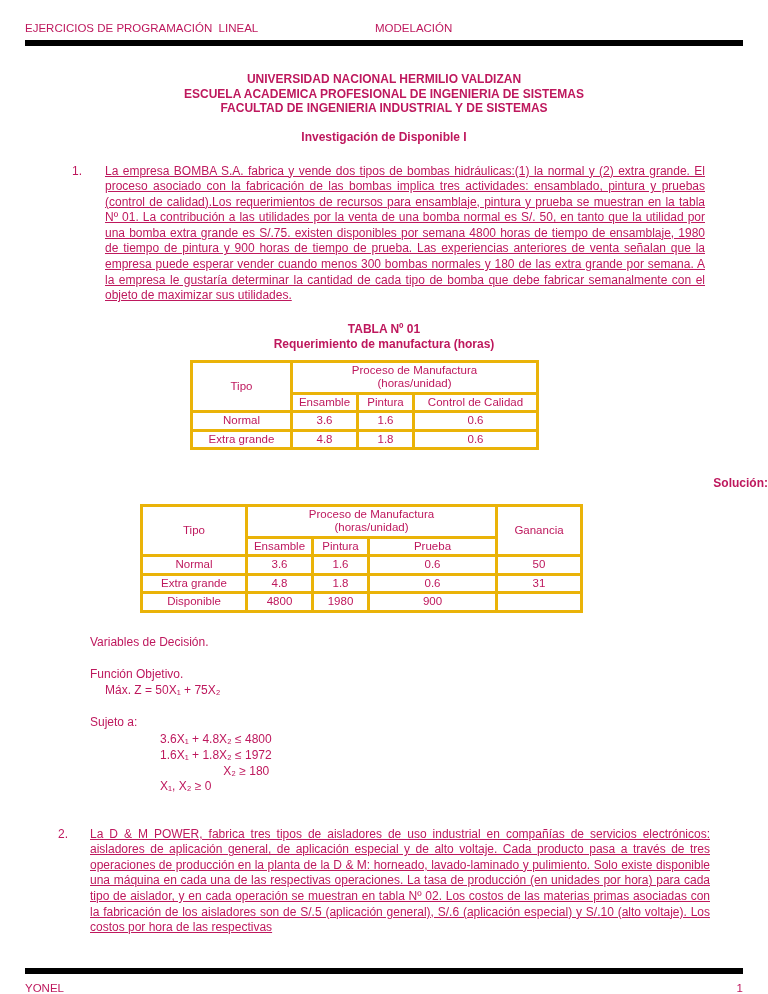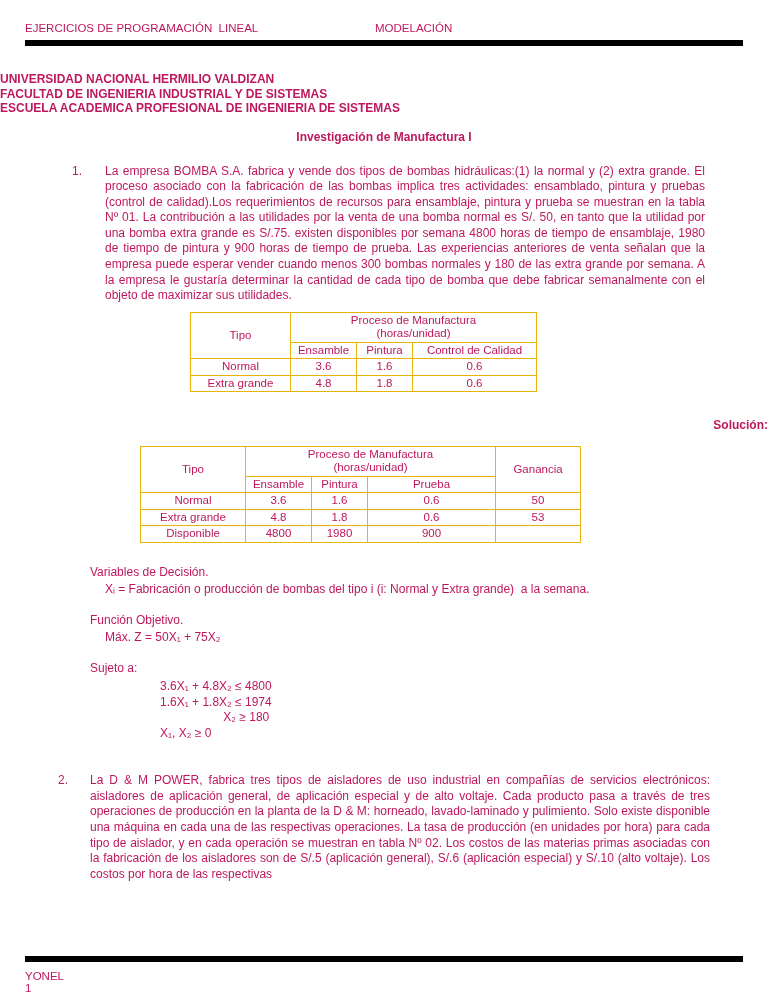--- a/index.html
+++ b/index.html
@@ -7,73 +7,77 @@
     position:relative; width:768px; height:994px; margin:12px auto;
     background:#ffffff; color:#be185d;
     font-family:"Liberation Sans","DejaVu Sans",sans-serif;
     overflow:hidden;
   }
   .doc-header { position:relative; margin:10px 25px 0 25px; font-size:11.5px; }
   .doc-header .left { white-space:pre; }
   .doc-header .right { position:absolute; left:350px; top:0; }
   .rule { height:6px; background:#000; margin:6px 25px 0 25px; }
 
-  .title-block { margin-top:26px; text-align:left; font-weight:bold; font-size:12px; line-height:14.5px; }
+  .title-block { margin-top:26px; text-align:center; font-weight:bold; font-size:12px; line-height:14.5px; }
   .course { margin-top:14px; text-align:center; font-weight:bold; font-size:12px; }
 
   .problem { display:flex; font-size:12px; line-height:15.6px; }
   .problem .num { flex:none; }
-  .problem .ptext { flex:1; text-align:justify; }
+  .problem .ptext { flex:1; text-align:justify;text-decoration:underline; }
   .p1 { margin:20px 63px 0 72px; }
   .p1 .num { width:33px; }
   .p2 { margin:32px 58px 0 58px; }
   .p2 .num { width:32px; }
 
   .tcaption { margin-top:18px; text-align:center; font-weight:bold; font-size:12px; line-height:15px; }
 
   table { border-collapse:collapse; table-layout:fixed; font-size:11.5px; }
-  td { border:1px solid #eab308; text-align:center; padding:1px 3px; line-height:13.5px; overflow:hidden; }
+  td { border:3px solid #eab308; text-align:center; padding:1px 3px; line-height:13.5px; overflow:hidden; }
   .t1 { margin:8px 0 0 190px; width:346px; }
   .t2 { margin:12px 0 0 140px; width:440px; }
 
   .label { margin-left:90px; font-size:12px; line-height:15.6px; }
   .solucion { margin-top:26px; font-weight:bold;text-align:right; }
   .mt22 { margin-top:22px; }
   .mt16 { margin-top:16px; }
   .sub-line { margin-left:105px; font-size:12px; line-height:15.6px; margin-top:1px; white-space:pre-wrap; }
   .constraints { margin-left:160px; margin-top:2px; font-size:12px; line-height:15.6px; }
   .constraint { white-space:pre; }
 
   .footer { position:absolute; left:25px; right:25px; bottom:12px; font-size:11.5px; }
   .footer .rule2 { height:6px; background:#000; }
-  .footer .frow { display:flex; justify-content:space-between; margin-top:8px;flex-direction:column; }
+  .footer .frow { display:flex; justify-content:space-between; margin-top:8px; }
 </style>
 </head>
 <body>
 
 <div class="page">
 
   <div class="doc-header">
     <span class="left">EJERCICIOS DE PROGRAMACIÓN  LINEAL</span>
     <span class="right">MODELACIÓN</span>
   </div>
   <div class="rule"></div>
 
   <div class="title-block">
     <div>UNIVERSIDAD NACIONAL HERMILIO VALDIZAN</div>
+    <div>ESCUELA ACADEMICA PROFESIONAL DE INGENIERIA DE SISTEMAS</div>
     <div>FACULTAD DE INGENIERIA INDUSTRIAL Y DE SISTEMAS</div>
-    <div>ESCUELA ACADEMICA PROFESIONAL DE INGENIERIA DE SISTEMAS</div>
   </div>
-  <div class="course">Investigación de Manufactura I</div>
+  <div class="course">Investigación de Disponible I</div>
 
   <div class="problem p1">
     <div class="num">1.</div>
     <div class="ptext">La empresa BOMBA S.A. fabrica y vende dos tipos de bombas hidráulicas:(1) la normal y (2) extra grande. El proceso asociado con la fabricación de las bombas implica tres actividades: ensamblado, pintura y pruebas (control de calidad).Los requerimientos de recursos para ensamblaje, pintura y prueba se muestran en la tabla Nº 01. La contribución a las utilidades por la venta de una bomba normal es S/. 50, en tanto que la utilidad por una bomba extra grande es S/.75. existen disponibles por semana 4800 horas de tiempo de ensamblaje, 1980 de tiempo de pintura y 900 horas de tiempo de prueba. Las experiencias anteriores de venta señalan que la empresa puede esperar vender cuando menos 300 bombas normales y 180 de las extra grande por semana. A la empresa le gustaría determinar la cantidad de cada tipo de bomba que debe fabricar semanalmente con el objeto de maximizar sus utilidades.</div>
   </div>
 
+  <div class="tcaption">
+    <div>TABLA Nº 01</div>
+    <div>Requerimiento de manufactura (horas)</div>
+  </div>
 
   <table class="t1">
     <colgroup>
         <col style="width:100px">
         <col style="width:66px">
         <col style="width:56px">
         <col style="width:124px">
       </colgroup>
     <tbody>
         <tr>
@@ -132,42 +136,41 @@
       <td>3.6</td>
       <td>1.6</td>
       <td>0.6</td>
       <td>50</td>
     </tr>
     <tr>
       <td>Extra grande</td>
       <td>4.8</td>
       <td>1.8</td>
       <td>0.6</td>
-      <td>53</td>
+      <td>31</td>
     </tr>
     <tr>
       <td>Disponible</td>
       <td>4800</td>
       <td>1980</td>
       <td>900</td>
       <td></td>
     </tr>
   </tbody>
     </table>
 
   <div class="label mt22">Variables de Decisión.</div>
-  <div class="sub-line">Xᵢ = Fabricación o producción de bombas del tipo i (i: Normal y Extra grande)  a la semana.</div>
 
   <div class="label mt16">Función Objetivo.</div>
   <div class="sub-line">Máx. Z = 50X₁ + 75X₂</div>
 
   <div class="label mt16">Sujeto a:</div>
   <div class="constraints">
     <div class="constraint">3.6X₁ + 4.8X₂ ≤ 4800</div>
-    <div class="constraint">1.6X₁ + 1.8X₂ ≤ 1974</div>
+    <div class="constraint">1.6X₁ + 1.8X₂ ≤ 1972</div>
     <div class="constraint">                   X₂ ≥ 180</div>
     <div class="constraint">X₁, X₂ ≥ 0</div>
   </div>
 
   <div class="problem p2">
     <div class="num">2.</div>
     <div class="ptext">La D &amp; M POWER, fabrica tres tipos de aisladores de uso industrial en compañías de servicios electrónicos: aisladores de aplicación general, de aplicación especial y de alto voltaje. Cada producto pasa a través de tres operaciones de producción en la planta de la D &amp; M: horneado, lavado-laminado y pulimiento. Solo existe disponible una máquina en cada una de las respectivas operaciones. La tasa de producción (en unidades por hora) para cada tipo de aislador, y en cada operación se muestran en tabla Nº 02. Los costos de las materias primas  asociadas con la fabricación de los aisladores son de S/.5 (aplicación general), S/.6 (aplicación especial) y S/.10 (alto voltaje). Los costos por hora de las respectivas</div>
   </div>
 
   <div class="footer">

